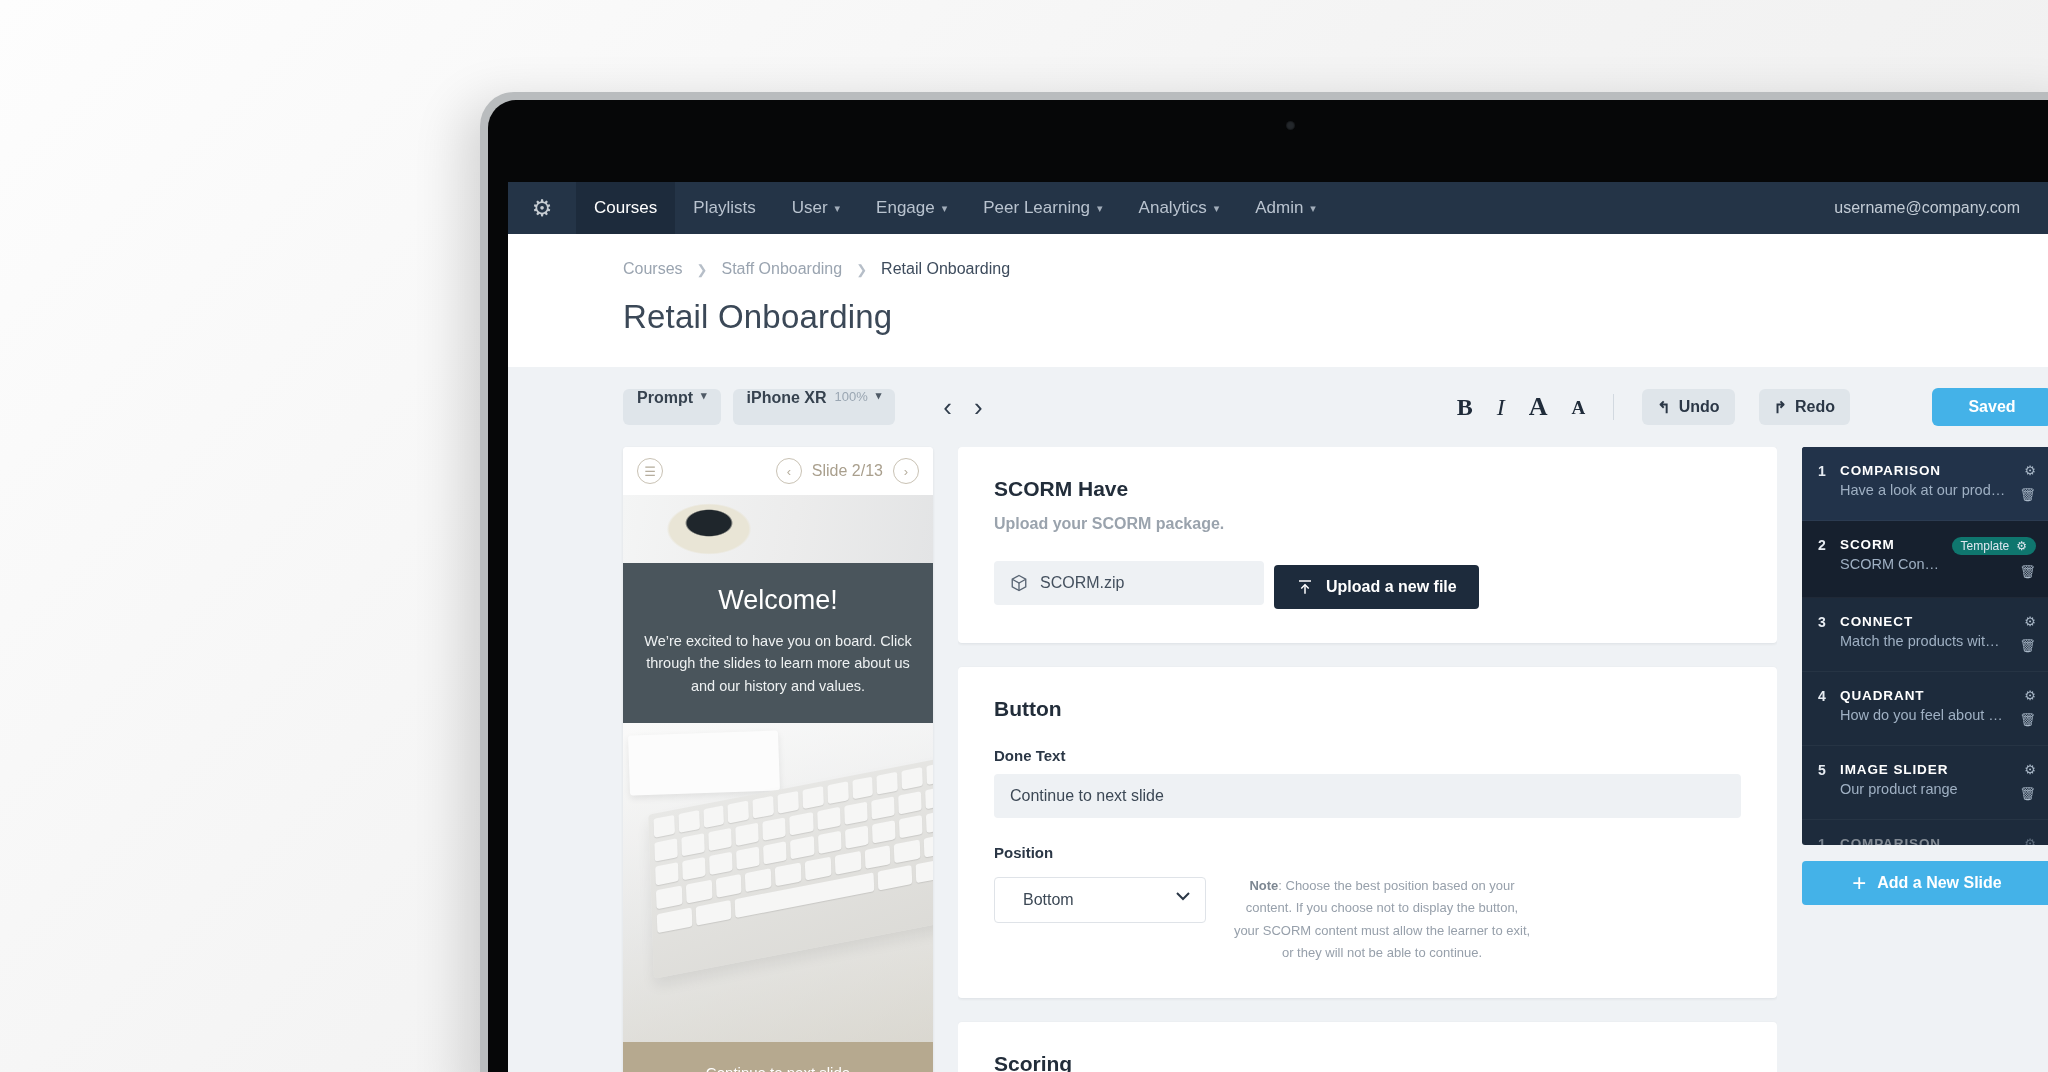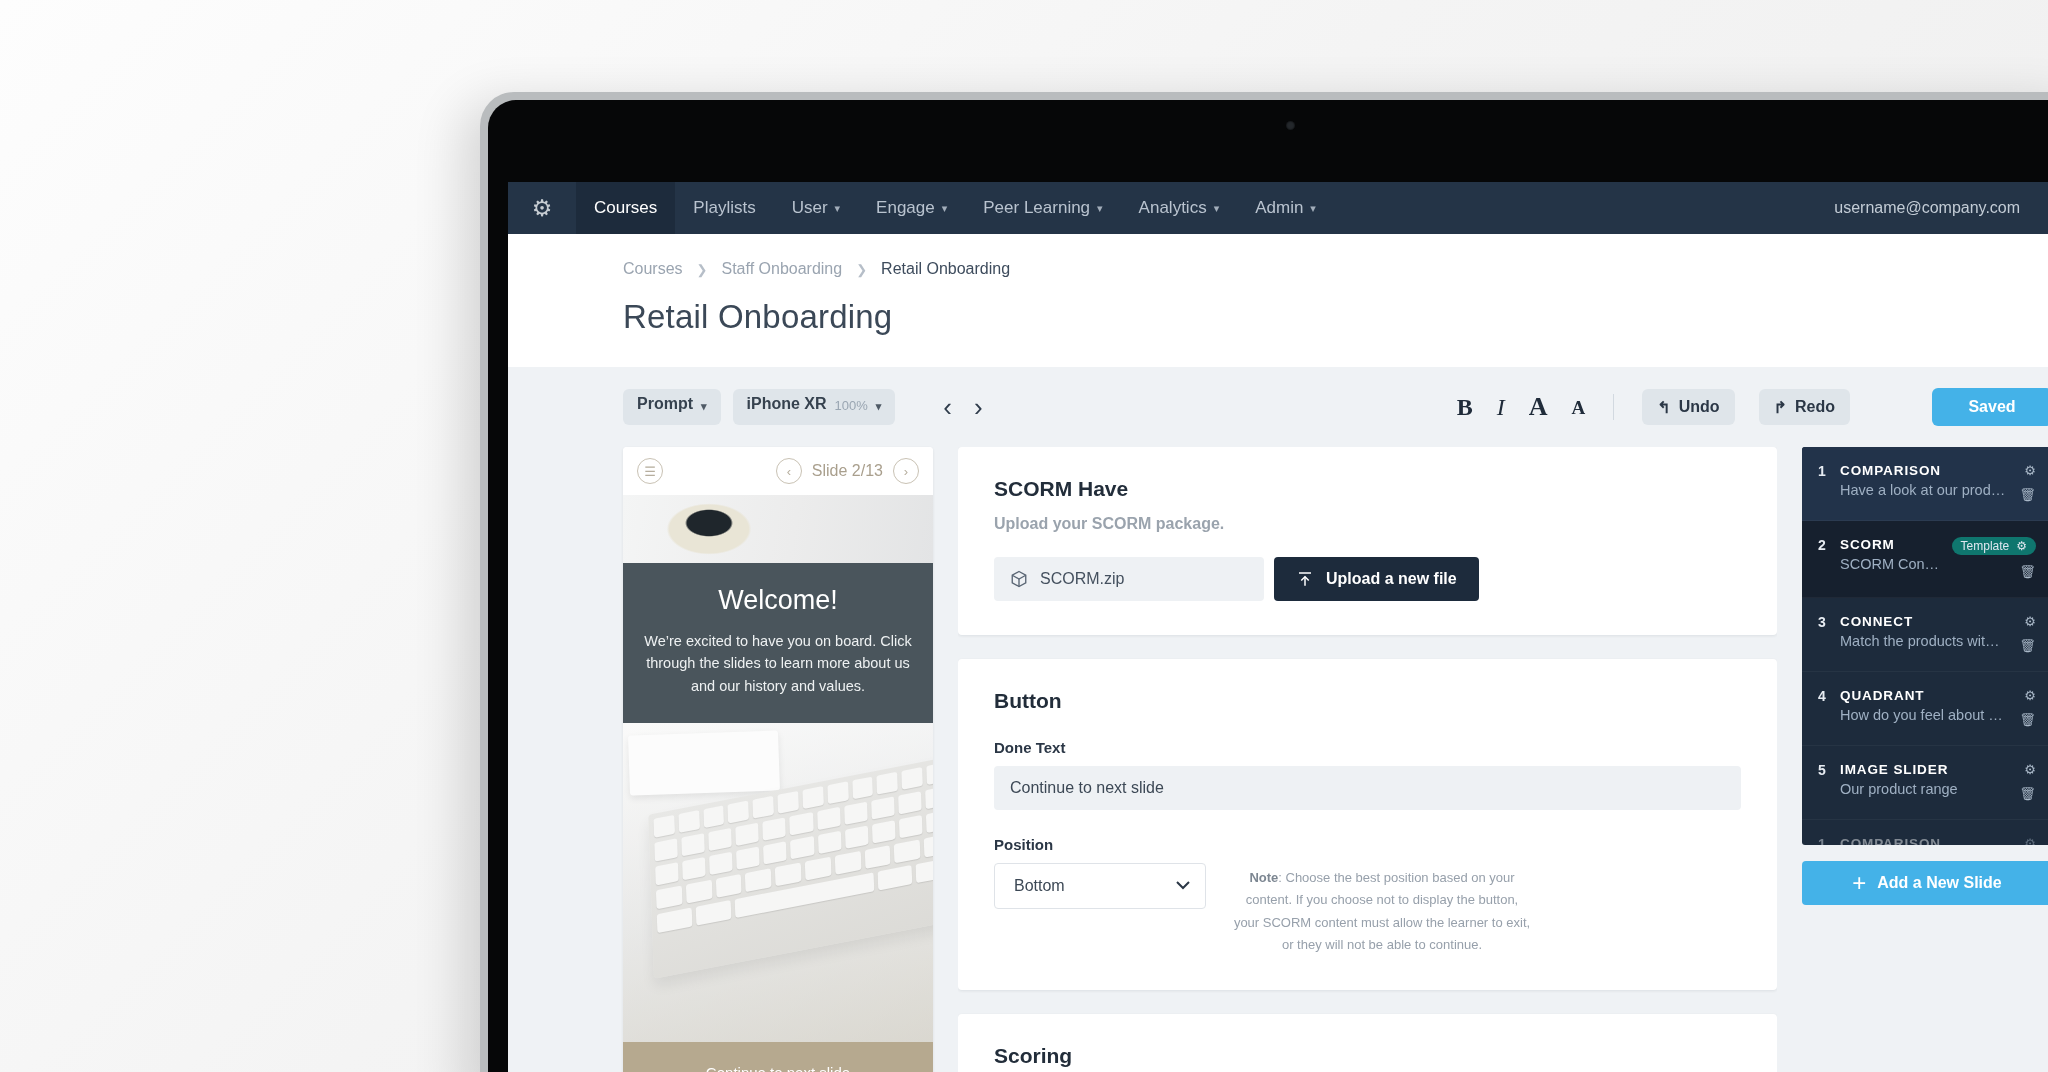--- a/index.html
+++ b/index.html
@@ -110,22 +110,22 @@
   #toolbar {
     height: 80px;
     display: flex; align-items: center;
     padding: 0 40px 0 115px;
     gap: 12px;
   }
   .pill {
     background: #dfe5ea;
     border-radius: 6px;
     height: 36px;
-    display: flex; align-items: flex-end; gap: 8px;
-    padding: 12px 14px;
+    display: flex; align-items: flex-start; gap: 8px;
+    padding: 0 14px;
     font-size: 16px; color: #36424f;
     font-weight: 600;
   }
   .pill .muted { color: #9aa6b2; font-size: 13px; font-weight: 400; }
   .arrows { display: flex; align-items: center; gap: 22px; margin-left: 36px; }
   .arrow-btn { font-size: 26px; color: #2f3c4b; line-height: 1; }
   .fmt-group { margin-left: auto; display: flex; align-items: center; gap: 24px; }
   .fmt-btn { font-family: "Liberation Serif", serif; color: #202c3a; font-size: 24px; line-height: 1; }
   .fmt-btn.big { font-size: 26px; font-weight: 700; }
   .fmt-btn.small { font-size: 19px; font-weight: 700; }
@@ -243,35 +243,35 @@
   .file-chip {
     flex: 1; max-width: 270px;
     background: #eef1f4; border-radius: 4px;
     height: 44px; display: flex; align-items: center; gap: 12px;
     padding: 0 16px; font-size: 16px; color: #44505e;
   }
   .upload-btn {
     background: #1d2b3c; color: #fff;
     height: 44px; border-radius: 4px;
     display: flex; align-items: center; gap: 12px;
-    padding: 0 22px; font-size: 16px; font-weight: 700;
+    padding: 0 22px; font-size: 16px; font-weight: 700; margin-top: 8px;
   }
   .fieldlabel { font-size: 15px; font-weight: 700; color: #2b3746; margin-bottom: 10px; }
   .textinput {
     background: #eef1f4; border-radius: 4px; border: 0;
     height: 44px; width: 100%;
     padding: 0 16px; font-size: 16px; color: #3c4855;
     font-family: "Liberation Sans", sans-serif;
   }
   .two-col { display: flex; gap: 26px; align-items: flex-start; }
   .selectwrap { width: 212px; position: relative; }
   .selectbox {
     background: #fff; border: 1px solid #dfe3e8; border-radius: 4px;
     height: 46px; display: flex; align-items: center;
-    padding: 0 19px; font-size: 16px; color: #3c4855;
+    padding: 0 28px; font-size: 16px; color: #3c4855; margin-top: 6px;
   }
   .chev {
     position: absolute; right: 16px; top: 50%; margin-top: -5px;
     width: 14px; height: 9px;
   }
   .note { font-size: 13px; line-height: 1.72; color: #97a0ab; max-width: 300px; padding-top: 4px; text-align: center; }
   .note b { color: #7d8792; }
 
   
   #right { width: 250px; flex: none; }

